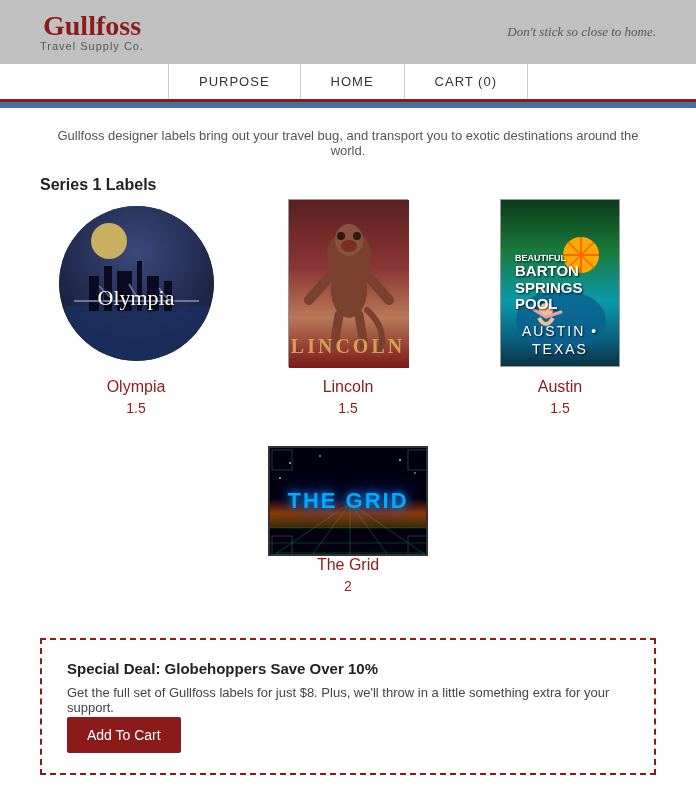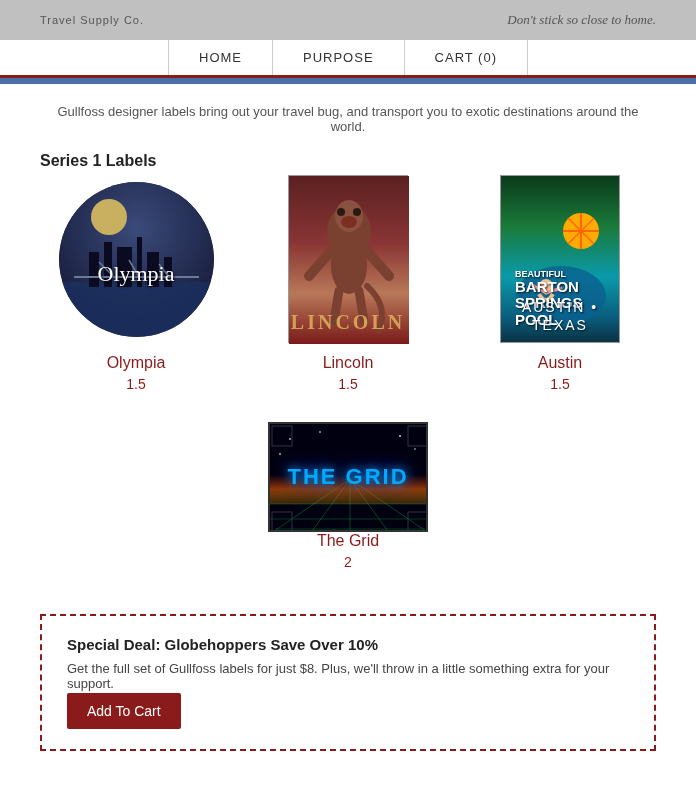--- a/index.html
+++ b/index.html
@@ -153,21 +153,21 @@
     }
 
     
     .austin-img {
       width: 120px;
       height: 168px;
       background: linear-gradient(180deg, #1a5c2a 0%, #2a8a3a 20%, #1a9a9a 50%, #0a6a7a 80%, #1a4a5a 100%);
       display: flex;
       flex-direction: column;
       align-items: flex-start;
-      justify-content: flex-end;
+      justify-content: center;
       padding: 8px;
       position: relative;
       border: 1px solid #999;
       overflow: hidden;
     }
 
     
     .grid-row {
       display: flex;
       justify-content: center;
@@ -240,28 +240,29 @@
       font-family: Arial, sans-serif;
       cursor: pointer;
       border-radius: 2px;
     }
   </style>
 </head>
 <body>
 
 <div class="header">
   <div class="logo-container">
+    <span class="logo-main">Gullfoss</span>
     <span class="logo-sub">Travel Supply Co.</span>
   </div>
   <div class="tagline">Don't stick so close to home.</div>
 </div>
 
 <nav class="nav">
+  <a class="nav-item">PURPOSE</a>
   <a class="nav-item">HOME</a>
-  <a class="nav-item">PURPOSE</a>
   <a class="nav-item">CART (0)</a>
 </nav>
 
 <div class="accent-bar"></div>
 
 <div class="main-content">
 
   <p class="tagline-text">Gullfoss designer labels bring out your travel bug, and transport you to exotic destinations around the world.</p>
 
   <h2 class="section-title">Series 1 Labels</h2>

